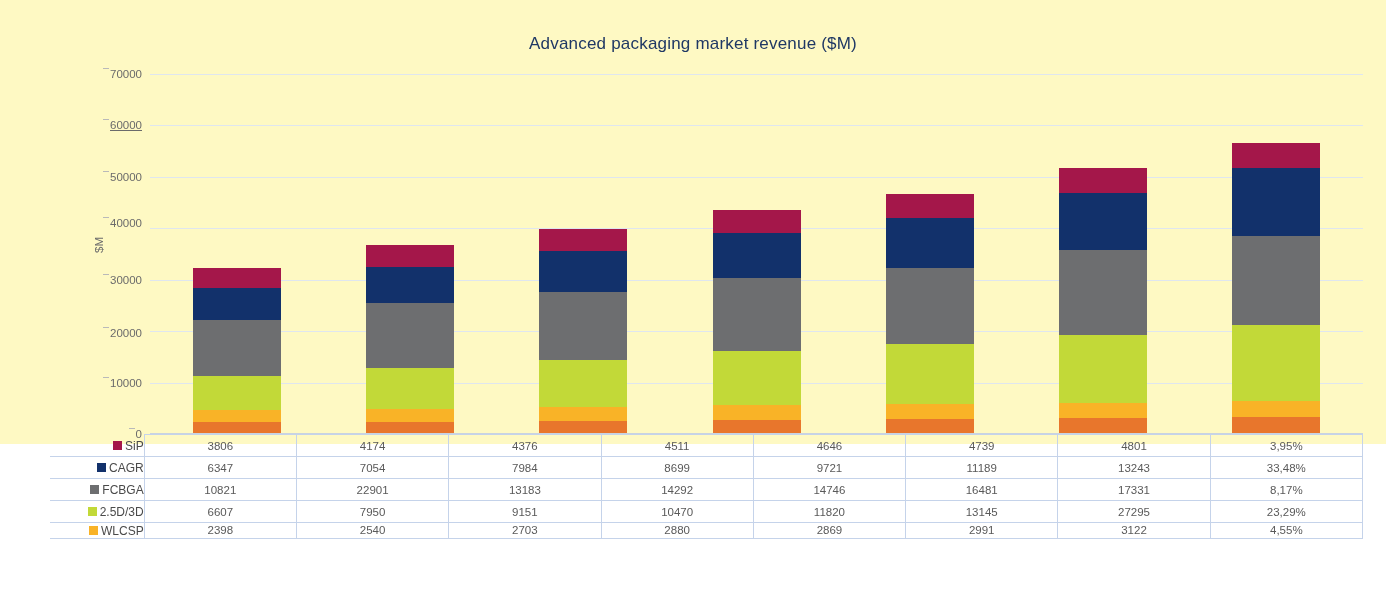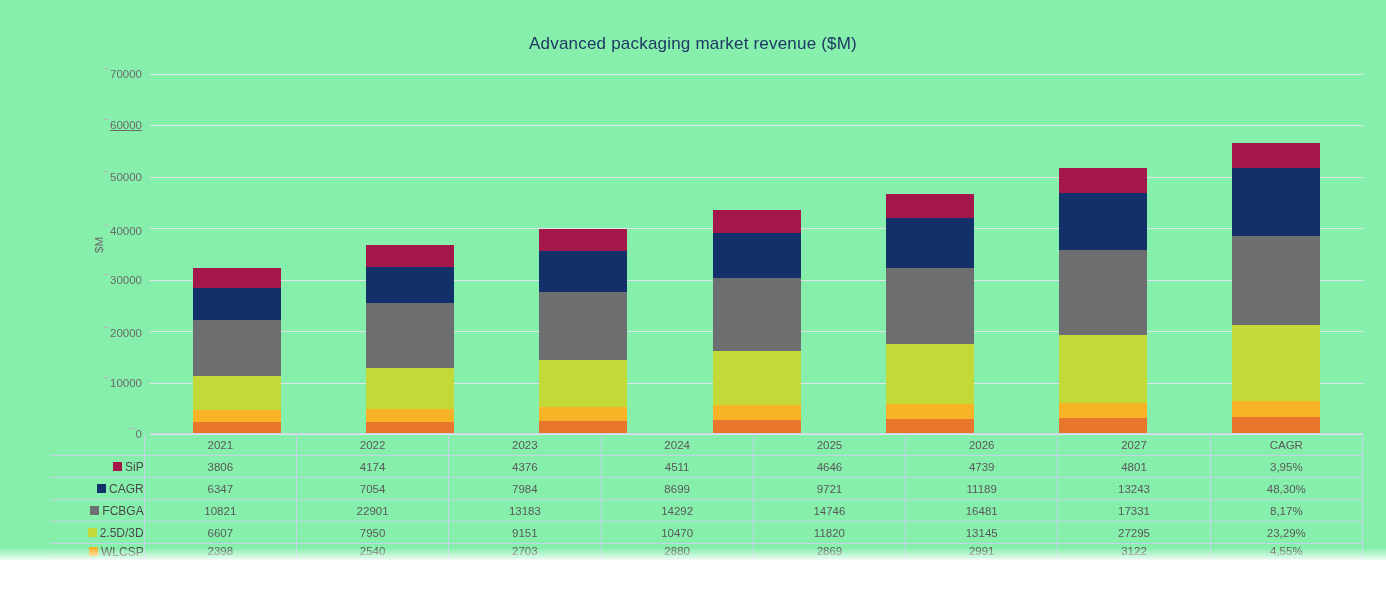--- a/index.html
+++ b/index.html
@@ -3,21 +3,21 @@
 <meta charset="utf-8">
 <style>
   html,body{margin:0;padding:0;}
   body{
     width:1386px;height:604px;
     background:#ffffff;
     font-family:"Liberation Sans", sans-serif;
     overflow:hidden;
     position:relative;
   }
-  #page{position:relative;width:1386px;height:604px;background:#86efac;}
+  #page{position:relative;width:1386px;height:444px;background:#fef9c3;}
 
   
   .chart-title{
     position:absolute;left:0;top:34px;width:1386px;
     text-align:center;
     font-size:17px;color:#1F3864;font-weight:400;
     letter-spacing:.2px;
   }
 
   
@@ -121,21 +121,21 @@
     <div id="gridlines">
         <div class="gridline" style="top: 360px;"></div>
         <div class="ytick" style="top: 360px;">0<span class="ytick-mark"></span></div>
         <div class="gridline" style="top: 308.571px;"></div>
         <div class="ytick" style="top: 308.571px;">10000<span class="ytick-mark"></span></div>
         <div class="gridline" style="top: 257.143px;"></div>
         <div class="ytick" style="top: 259px; margin-left: 23px;">20000<span class="ytick-mark"></span></div>
         <div class="gridline" style="top: 205.714px;"></div>
         <div class="ytick" style="top: 205.714px;">30000<span class="ytick-mark"></span></div>
         <div class="gridline" style="top: 154.286px;"></div>
-        <div class="ytick" style="top: 157px;">40000<span class="ytick-mark"></span></div>
+        <div class="ytick" style="top: 149px;">40000<span class="ytick-mark"></span></div>
         <div class="gridline" style="top: 102.857px;"></div>
         <div class="ytick" style="top: 102.857px;">50000<span class="ytick-mark"></span></div>
         <div class="gridline" style="top: 51.4286px;"></div>
         <div class="ytick" style="top: 51.4286px; text-decoration: underline;">60000<span class="ytick-mark"></span></div>
         <div class="gridline" style="top: 0px;"></div>
         <div class="ytick" style="top: 0px;">70000<span class="ytick-mark"></span></div>
       </div>
     <div class="bars" id="bars">
         <div class="bar-col" style="width: 88px; left: 42.6429px;">
           <div class="seg" style="height: 11.8286px; background: rgb(232, 118, 44);"></div>
@@ -196,52 +196,41 @@
       </div>
     <div class="axis-base"></div>
   </div>
 
   <table class="data-table">
     <colgroup>
       <col style="width:94px">
       <col span="8" style="width:152px">
     </colgroup>
     <tbody id="table-body">
-        <tr class="hdr">
-          <td class="lbl"></td>
-          <td>2021</td>
-          <td>2022</td>
-          <td>2023</td>
-          <td>2024</td>
-          <td>2025</td>
-          <td>2026</td>
-          <td>2027</td>
-          <td>CAGR</td>
-        </tr>
         <tr>
           <td class="lbl"><span class="swatch" style="background: rgb(164, 23, 74);"></span><span class="lblname">SiP</span></td>
           <td>3806</td>
           <td>4174</td>
           <td>4376</td>
           <td>4511</td>
           <td>4646</td>
           <td>4739</td>
           <td>4801</td>
           <td>3,95%</td>
         </tr>
         <tr>
           <td class="lbl"><span class="swatch" style="background: rgb(18, 49, 107);"></span><span class="lblname">CAGR</span></td>
           <td>6347</td>
           <td>7054</td>
           <td>7984</td>
           <td>8699</td>
           <td>9721</td>
           <td>11189</td>
           <td>13243</td>
-          <td>48,30%</td>
+          <td>33,48%</td>
         </tr>
         <tr>
           <td class="lbl"><span class="swatch" style="background: rgb(109, 110, 112);"></span><span class="lblname">FCBGA</span></td>
           <td>10821</td>
           <td>22901</td>
           <td>13183</td>
           <td>14292</td>
           <td>14746</td>
           <td>16481</td>
           <td>17331</td>

